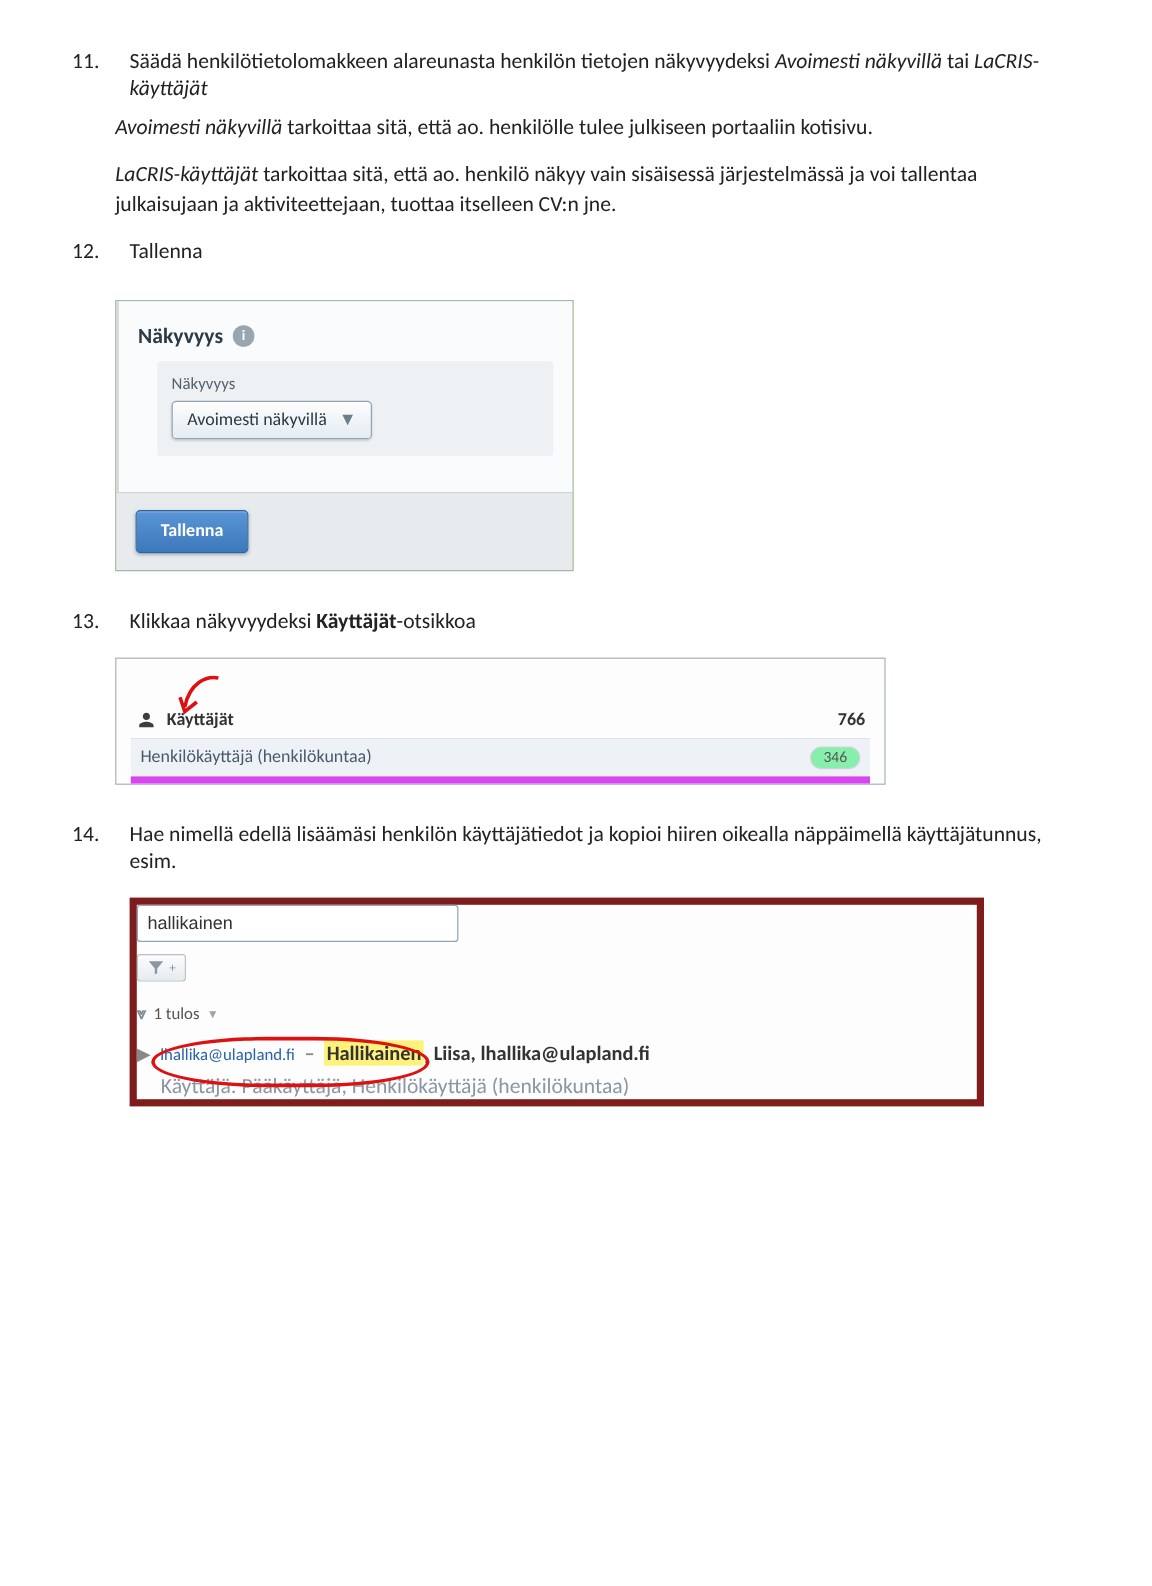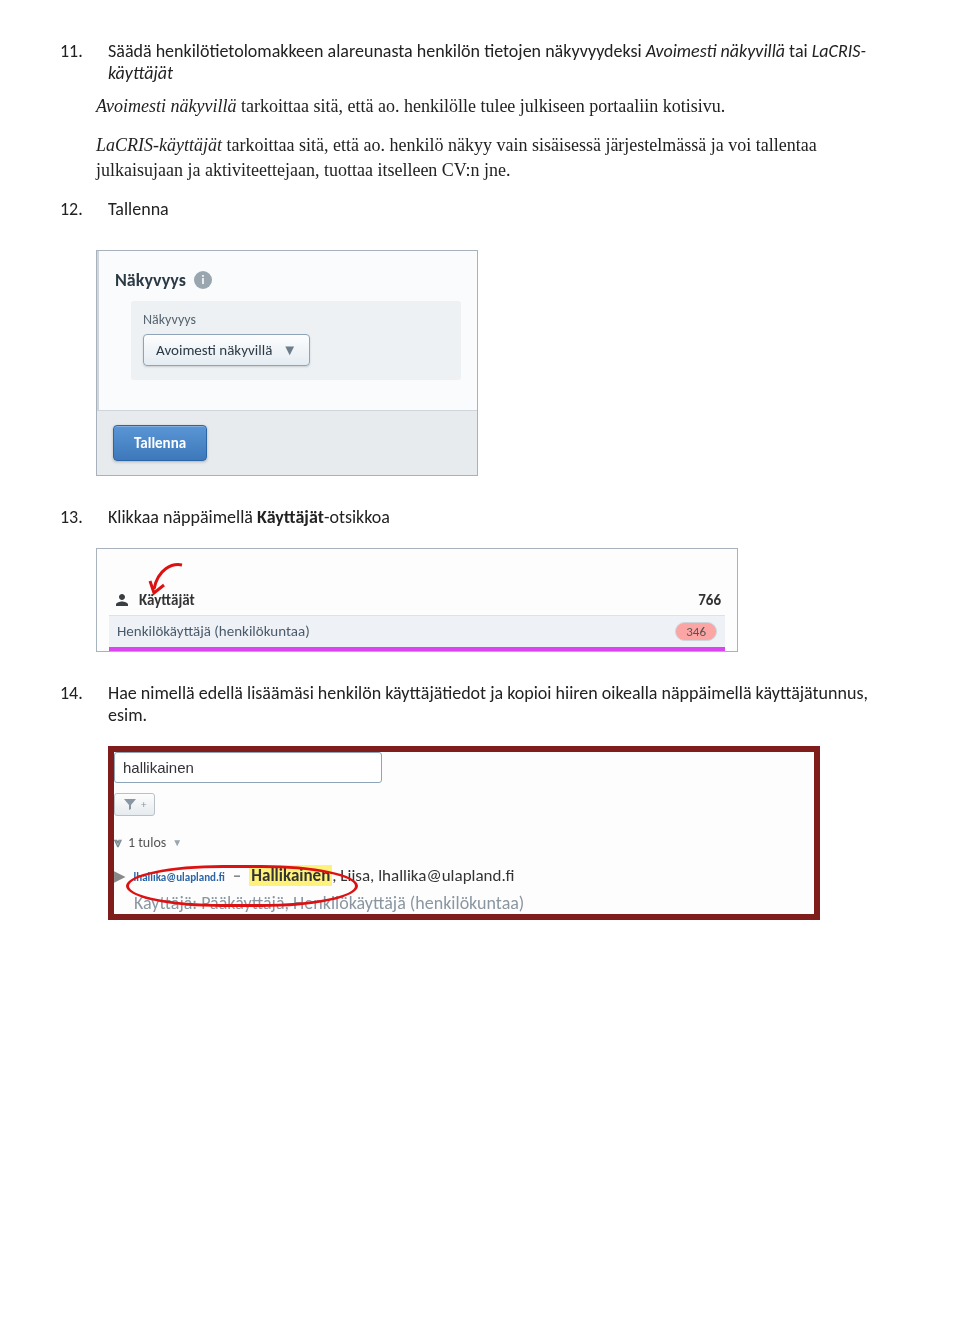--- a/index.html
+++ b/index.html
@@ -7,21 +7,20 @@
     padding: 40px 60px;
     font-family: Calibri, Arial, sans-serif;
     font-size: 18px;
     color: #222;
     background: #fff;
     width: 840px;
   }
   .para {
     margin: 0 0 14px 0;
     line-height: 1.4;
-    font-family: Liberation Serif, serif;
   }
   .list-item {
     display: flex;
     gap: 20px;
     margin-bottom: 10px;
   }
   .list-num {
     min-width: 28px;
   }
   .list-body {
@@ -159,25 +158,25 @@
   .count-bold {
     font-weight: bold;
     color: #333;
   }
   .kayttajat-sub {
     display: flex;
     align-items: center;
     justify-content: space-between;
     background: #eef2f6;
     padding: 6px 8px;
-    border-bottom: 4px solid #d946ef;
+    border-bottom: 6px solid #d946ef;
     color: #4a5a6a;
   }
   .badge {
-    background: #fca5a5;
+    background: #86efac;
     border: 1px solid #cfd5da;
     border-radius: 10px;
     padding: 1px 10px;
     font-size: 13px;
     color: #555;
   }
 
   
   .shot3 {
     width: 700px;
@@ -225,22 +224,22 @@
     align-items: baseline;
     gap: 8px;
     margin-top: 14px;
     flex-wrap: wrap;
   }
   .tri-collapse {
     color: #888;
   }
   .user-link {
     color: #2b64a7;
-    font-weight: bold;
-    font-size: 11px;
+    font-weight: normal;
+    font-size: 14px;
     position: relative;
   }
   .red-ellipse {
     position: absolute;
     left: -8px;
     top: -6px;
     width: 226px;
     height: 36px;
     border: 3px solid #d11;
     border-radius: 50% / 60%;
@@ -253,21 +252,21 @@
   }
   .highlight {
     background: #fff27a;
     color: #333;
     font-weight: bold;
     font-size: 17px;
     padding: 0 2px;
   }
   .after-hl {
     color: #333;
-    font-weight: normal;
+    font-weight: bold;
     font-size: 17px;
   }
   .result-sub {
     margin-top: 6px;
     margin-left: 20px;
     color: #8a97a2;
     font-size: 18px;
   }
 </style>
 </head>
@@ -308,21 +307,21 @@
     </div>
   </div>
   <div class="shot1-footer">
     <div class="tallenna-btn">Tallenna</div>
   </div>
 </div>
 
 <div class="list-item">
   <div class="list-num">13.</div>
   <div class="list-body">
-    <span>Klikkaa näppäimellä </span><span class="bold">Käyttäjät</span><span>-otsikkoa</span>
+    <span>Klikkaa näkyvyydeksi </span><span class="bold">Käyttäjät</span><span>-otsikkoa</span>
   </div>
 </div>
 
 <div class="shot2">
   <svg class="arrow-mark" width="70" height="50">
     <path d="M50 6 C 40 4, 26 10, 22 30" stroke="#d11" stroke-width="3" fill="none"></path>
     <path d="M18 22 L22 34 L32 26" stroke="#d11" stroke-width="3" fill="none"></path>
   </svg>
   <div class="shot2-pad">
     <div class="kayttajat-row">

